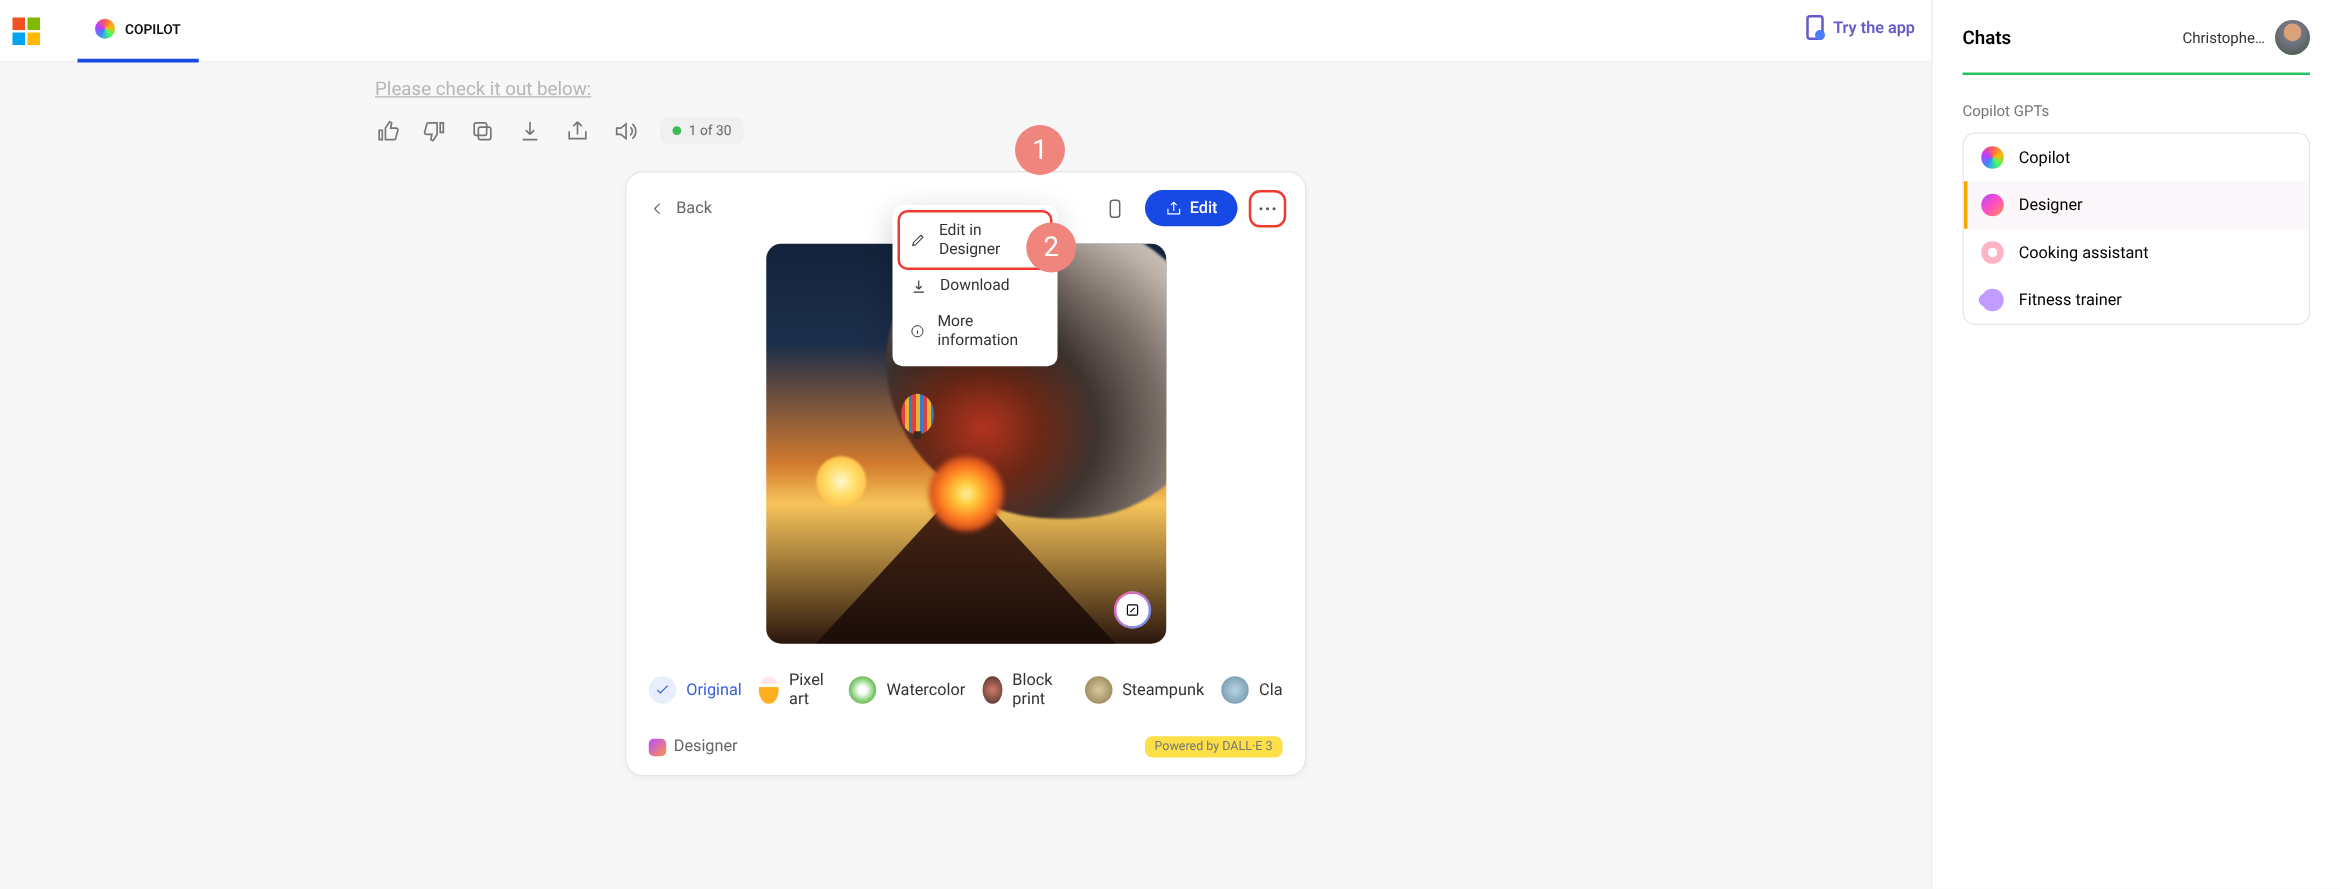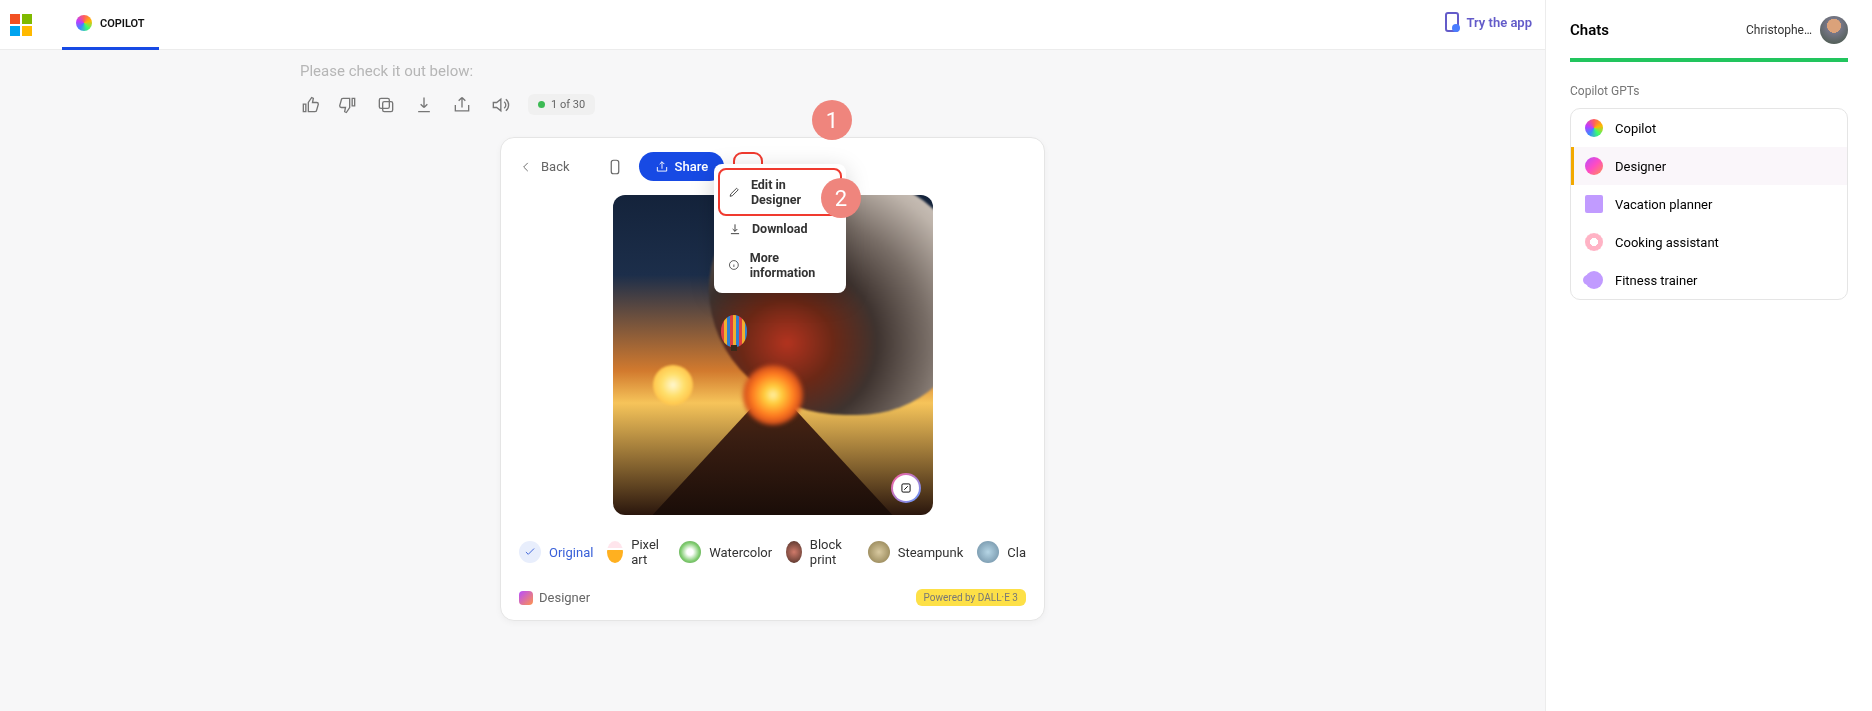--- a/index.html
+++ b/index.html
@@ -9,43 +9,43 @@
   .ms-logo span:nth-child(1){background:#f25022;} .ms-logo span:nth-child(2){background:#7fba00;} .ms-logo span:nth-child(3){background:#00a4ef;} .ms-logo span:nth-child(4){background:#ffb900;}
   .nav-tab { display:flex; align-items:center; gap:8px; padding: 0 14px; height:50px; text-transform:uppercase; font-size:11px; font-weight:600; color:#666; cursor:pointer; }
   .nav-tab.active { color:#111; border-bottom:3px solid #174ae4; }
   .copilot-icon { width:16px;height:16px;border-radius:50%;background: conic-gradient(#ff5e5e, #ffb800, #3aff6d, #3a8bff, #c13aff, #ff5e5e); }
   .notebook-icon { width:14px;height:16px;background:#3a62ff;border-radius:2px;position:relative; }
   .notebook-icon::after{content:"";position:absolute;left:3px;right:3px;top:3px;bottom:3px;background:#fff;}
   .try-app { position:absolute; right: 340px; top:12px; display:flex; align-items:center; gap:8px; color:#635bc9; font-weight:600; font-size:13px; cursor:pointer;}
   .phone-icon { width:14px;height:20px;border:2px solid #635bc9;border-radius:3px;position:relative;}
   .phone-icon::after{content:"";position:absolute;right:-3px;bottom:-2px;width:8px;height:8px;border-radius:50%;background:#4a7dff;}
   .sidebar { position:absolute; right:0; top:0; width:327px; height:100%; background:#fff; border-left:1px solid #ececec; padding: 16px 24px; }
-  .sidebar-head { display:flex; justify-content:space-between; align-items:center; padding-bottom:14px; border-bottom:4px solid #22c55e; }
+  .sidebar-head { display:flex; justify-content:space-between; align-items:center; padding-bottom:14px; border-bottom:2px solid #22c55e; }
   .sidebar-head h3 { font-size:15px; font-weight:600;}
   .user { display:flex; align-items:center; gap:8px; font-size:12px; color:#333;}
   .avatar { width:28px;height:28px;border-radius:50%;background: radial-gradient(circle at 50% 35%, #dba27a 30%, #778 31%, #454 100%);}
   .gpt-label { font-size:12px; color:#767676; margin-top:22px; margin-bottom:10px;}
   .gpt-list { border:1px solid #e5e5e5; border-radius:10px; overflow:hidden;}
   .gpt-item { display:flex; align-items:center; gap:12px; padding:10px 14px; font-size:13px; cursor:pointer; }
   .gpt-item.selected { background:#faf6fa; position:relative;}
   .gpt-item.selected::before { content:""; position:absolute; left:0; top:0; bottom:0; width:3px; background:#f2a900;}
   .gpt-icn{width:18px;height:18px;border-radius:4px;}
   .icn-copilot{background: conic-gradient(#ff5e5e,#ffb800,#3aff6d,#3a8bff,#c13aff,#ff5e5e);border-radius:50%;}
   .icn-designer{background:linear-gradient(135deg,#b74cff,#ff4cc2,#ff944c);border-radius:50%;}
   .icn-vacation{background:#c19bff;border-radius:2px;}
   .icn-cooking{border-radius:50%;background:radial-gradient(circle,#fff 30%,#ffb3c5 31% 70%,#ff6b8e 71%);}
   .icn-fitness{background:#c19bff;border-radius:50%;box-shadow: -6px 0 0 -4px #c19bff;}
   .main-area { position:absolute; left:0; right:327px; top:50px; bottom:0; display:flex; flex-direction:column; align-items:center; }
-  .prompt-line { align-self:flex-start; margin-left:300px; margin-top:12px; color:#b6b6b6; font-size:15px;}
+  .prompt-line { align-self:flex-start; margin-left:300px; margin-top:12px; color:#b6b6b6; font-size:15px;text-decoration:underline;}
   .toolbar-row { align-self:flex-start; margin-left:300px; margin-top:14px; display:flex; align-items:flex-end; gap:18px;}
   .tb-icn { width:20px;height:20px;color:#767676; cursor:pointer; display:flex;align-items:center;justify-content:center;}
   .count-pill { display:flex;align-items:center;gap:6px;background:#f0f0f0;border-radius:6px;padding:4px 10px;font-size:11px;color:#666;}
   .count-pill .dot{width:7px;height:7px;border-radius:50%;background:#3cba54;}
   .card { width:545px; background:#fff; border:1px solid #e5e5e5; border-radius:14px; margin-top:22px; box-shadow:0 2px 6px rgba(0,0,0,0.04); display:flex;flex-direction:column; }
-  .card-head { display:flex;align-items:center;padding:14px 18px;gap:33px;}
+  .card-head { display:flex;align-items:center;justify-content:space-between;padding:14px 18px;gap:33px;}
   .back { display:flex;align-items:center;gap:8px;font-size:13px;color:#666;cursor:pointer;}
   .head-actions { display:flex; align-items:center; gap:12px;}
   .pill-icn { width:24px;height:24px;color:#666;cursor:pointer;display:flex;align-items:center;justify-content:center;}
   .share-btn { display:flex;align-items:center;gap:6px;background:#174ae4;color:#fff;font-size:13px;font-weight:500;padding:7px 16px;border-radius:18px;cursor:pointer;}
   .more-btn { width:24px;height:24px;border-radius:6px;display:flex;align-items:center;justify-content:center;cursor:pointer; position:relative;}
   .more-btn.highlight { outline:2px solid #f03a2f; outline-offset:1px;}
   .image-wrap { display:flex; justify-content:center; padding: 0 0 16px; }
   .gen-image { width:320px;height:320px;border-radius:12px;position:relative;overflow:hidden; background:linear-gradient(to bottom,#14233b 0%,#1c2e4a 25%,#d27a2e 55%,#f6c45a 65%,#2a160d 100%);}
   .volcano-cone{position:absolute;bottom:0;left:50%;transform:translateX(-50%);width:240px;height:130px;background:linear-gradient(to top,#1a0d08,#3a1e12 60%,#5a2a12);clip-path:polygon(50% 0,100% 100%,0 100%);}
   .lava{position:absolute;bottom:90px;left:50%;transform:translateX(-50%);width:60px;height:60px;background:radial-gradient(circle,#fff2b0 0%,#ffcf3d 20%,#ff7a1f 50%,#b4331a 80%);border-radius:50%;filter:blur(2px);}
@@ -63,21 +63,21 @@
   .icn-pop{background:linear-gradient(to bottom,#ffe5ec 30%,#fff 30% 40%,#ffb020 40%);}
   .icn-water{background:radial-gradient(circle,#fff 20%,#7ecb6e 60%,#5a8f4e);}
   .icn-block{background:radial-gradient(circle,#d07a6a,#4a2e26);}
   .icn-steam{background:radial-gradient(circle,#d8c9a0,#8a7a4a);}
   .icn-cla{background:radial-gradient(circle,#b5d5e5,#6a8aa0);}
   .card-foot { display:flex;justify-content:space-between;align-items:center;padding:8px 18px 14px;}
   .designer-tag{display:flex;align-items:center;gap:6px;font-size:13px;color:#666;}
   .designer-tag .di{width:14px;height:14px;border-radius:4px;background:linear-gradient(135deg,#b74cff,#ff944c);}
   .powered{font-size:10px;color:#777;background:#fde047;padding:3px 8px;border-radius:6px;}
   .dropdown { position:absolute; background:#fff;border-radius:8px;box-shadow:0 6px 24px rgba(0,0,0,0.18);padding:6px; width:132px; }
-  .dd-item { display:flex;align-items:center;gap:10px;font-size:12.5px;color:#333;padding:7px 8px;border-radius:6px;cursor:pointer;font-weight:bold;}
+  .dd-item { display:flex;align-items:center;gap:10px;font-size:12.5px;color:#333;padding:7px 8px;border-radius:6px;cursor:pointer;}
   .dd-item.highlight { outline:2px solid #f03a2f; background:#fff;}
   .num-badge { position:absolute; width:40px;height:40px;border-radius:50%;background:#ef857d;color:#fff;font-size:22px;display:flex;align-items:center;justify-content:center;font-weight:400; z-index:30;}
   svg { stroke:currentColor; fill:none; stroke-width:1.6; }
 </style>
 </head>
 <body>
 
 <div class="topbar">
   <div class="ms-logo">
       <span></span>
@@ -105,24 +105,20 @@
   </div>
   <div class="gpt-label">Copilot GPTs</div>
   <div class="gpt-list">
     <div class="gpt-item">
       <span class="gpt-icn icn-copilot"></span>
       <span>Copilot</span>
     </div>
     <div class="gpt-item selected">
       <span class="gpt-icn icn-designer"></span>
       <span>Designer</span>
-    </div>
-    <div class="gpt-item">
-      <span class="gpt-icn icn-vacation"></span>
-      <span>Vacation planner</span>
     </div>
     <div class="gpt-item">
       <span class="gpt-icn icn-cooking"></span>
       <span>Cooking assistant</span>
     </div>
     <div class="gpt-item">
       <span class="gpt-icn icn-fitness"></span>
       <span>Fitness trainer</span>
     </div>
   </div>
@@ -180,21 +176,21 @@
       <div class="head-actions">
         <span class="pill-icn">
             <svg viewBox="0 0 24 24" width="18" height="18">
               <rect x="7" y="3" width="10" height="18" rx="3"></rect>
             </svg>
           </span>
         <div class="share-btn">
           <svg viewBox="0 0 24 24" width="14" height="14" stroke="#fff">
               <path d="M4 12v7h16v-7M12 3v12m0-12l-4 4m4-4l4 4"></path>
             </svg>
-          <span>Share</span>
+          <span>Edit</span>
         </div>
         <div class="more-btn highlight" style="position:relative;">
           <svg viewBox="0 0 24 24" width="18" height="18">
               <circle cx="5" cy="12" r="1.6" fill="#555" stroke="none"></circle>
               <circle cx="12" cy="12" r="1.6" fill="#555" stroke="none"></circle>
               <circle cx="19" cy="12" r="1.6" fill="#555" stroke="none"></circle>
             </svg>
         </div>
       </div>
     </div>

